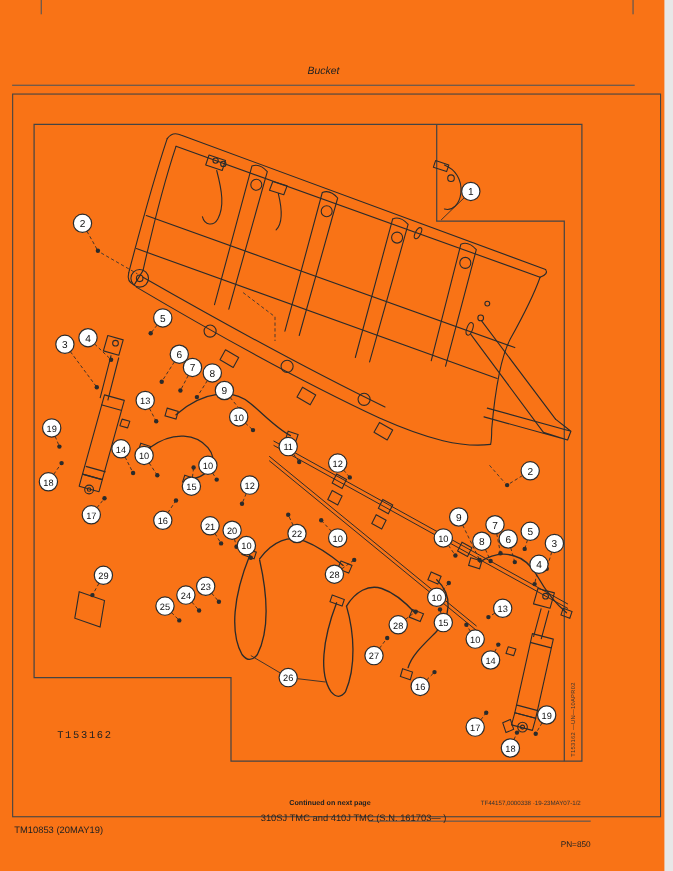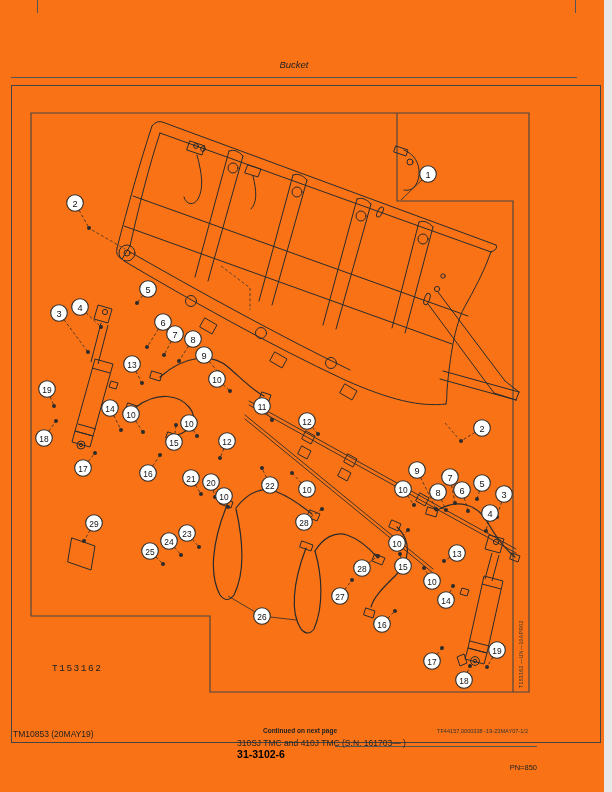--- a/index.html
+++ b/index.html
@@ -9,21 +9,21 @@
   #header-title{position:absolute;top:59px;left:11px;width:566px;text-align:center;
         font-style:italic;font-size:9.5px;color:#222;}
   #header-rule{position:absolute;top:77px;left:11px;width:566px;height:0;border-top:1px solid #555;}
   #content-box{position:absolute;left:11px;top:85px;width:588px;height:656px;border:1px solid #444;}
   #doc-title{position:absolute;left:20px;top:90px;font-size:10px;font-weight:bold;color:#000;}
   #fig-svg{position:absolute;left:0;top:0;}
   #continued{position:absolute;top:727px;left:11px;width:578px;text-align:center;
         font-size:6.5px;font-weight:bold;color:#222;}
   #doc-code{position:absolute;top:727.5px;left:300px;width:228px;text-align:right;
         font-size:5.6px;color:#333;}
-  #f-manual{position:absolute;top:729px;left:13px;font-size:8.5px;color:#222;}
+  #f-manual{position:absolute;top:749px;left:13px;font-size:8.5px;color:#222;}
   #f-page{position:absolute;top:748px;left:11px;width:500px;text-align:center;
         font-size:10.5px;font-weight:bold;color:#000;}
   #f-rule{position:absolute;top:746px;left:335px;width:202px;height:0;border-top:1px solid #555;}
   #f-models{position:absolute;top:738px;left:237px;width:300px;font-size:8.5px;color:#222;}
   #f-pn{position:absolute;top:763px;left:337px;width:200px;text-align:right;font-size:7.5px;color:#222;}
 </style>
 </head>
 <body>
 
 <div id="page">
@@ -466,17 +466,16 @@
 
     <text x="52" y="671" font-family="Liberation Mono, monospace" font-size="9.5" letter-spacing="1.5" fill="#222">T153162</text>
     <text x="523" y="688" font-size="5.2" fill="#333" letter-spacing="0.3" transform="rotate(-90 523 688)">T153162 —UN—10APR02</text>
   </svg>
 
   <div id="continued">Continued on next page</div>
   <div id="doc-code">TF44157,0000338 -19-23MAY07-1/2</div>
 
   <div id="f-rule"></div>
   <div id="f-manual">TM10853 (20MAY19)</div>
-  <div id="f-page">31-3102-6</div>
   <div id="f-models">310SJ TMC and 410J TMC (S.N. 161703— )</div>
   <div id="f-pn">PN=850</div>
 
 </div>
 
 </body></html>

